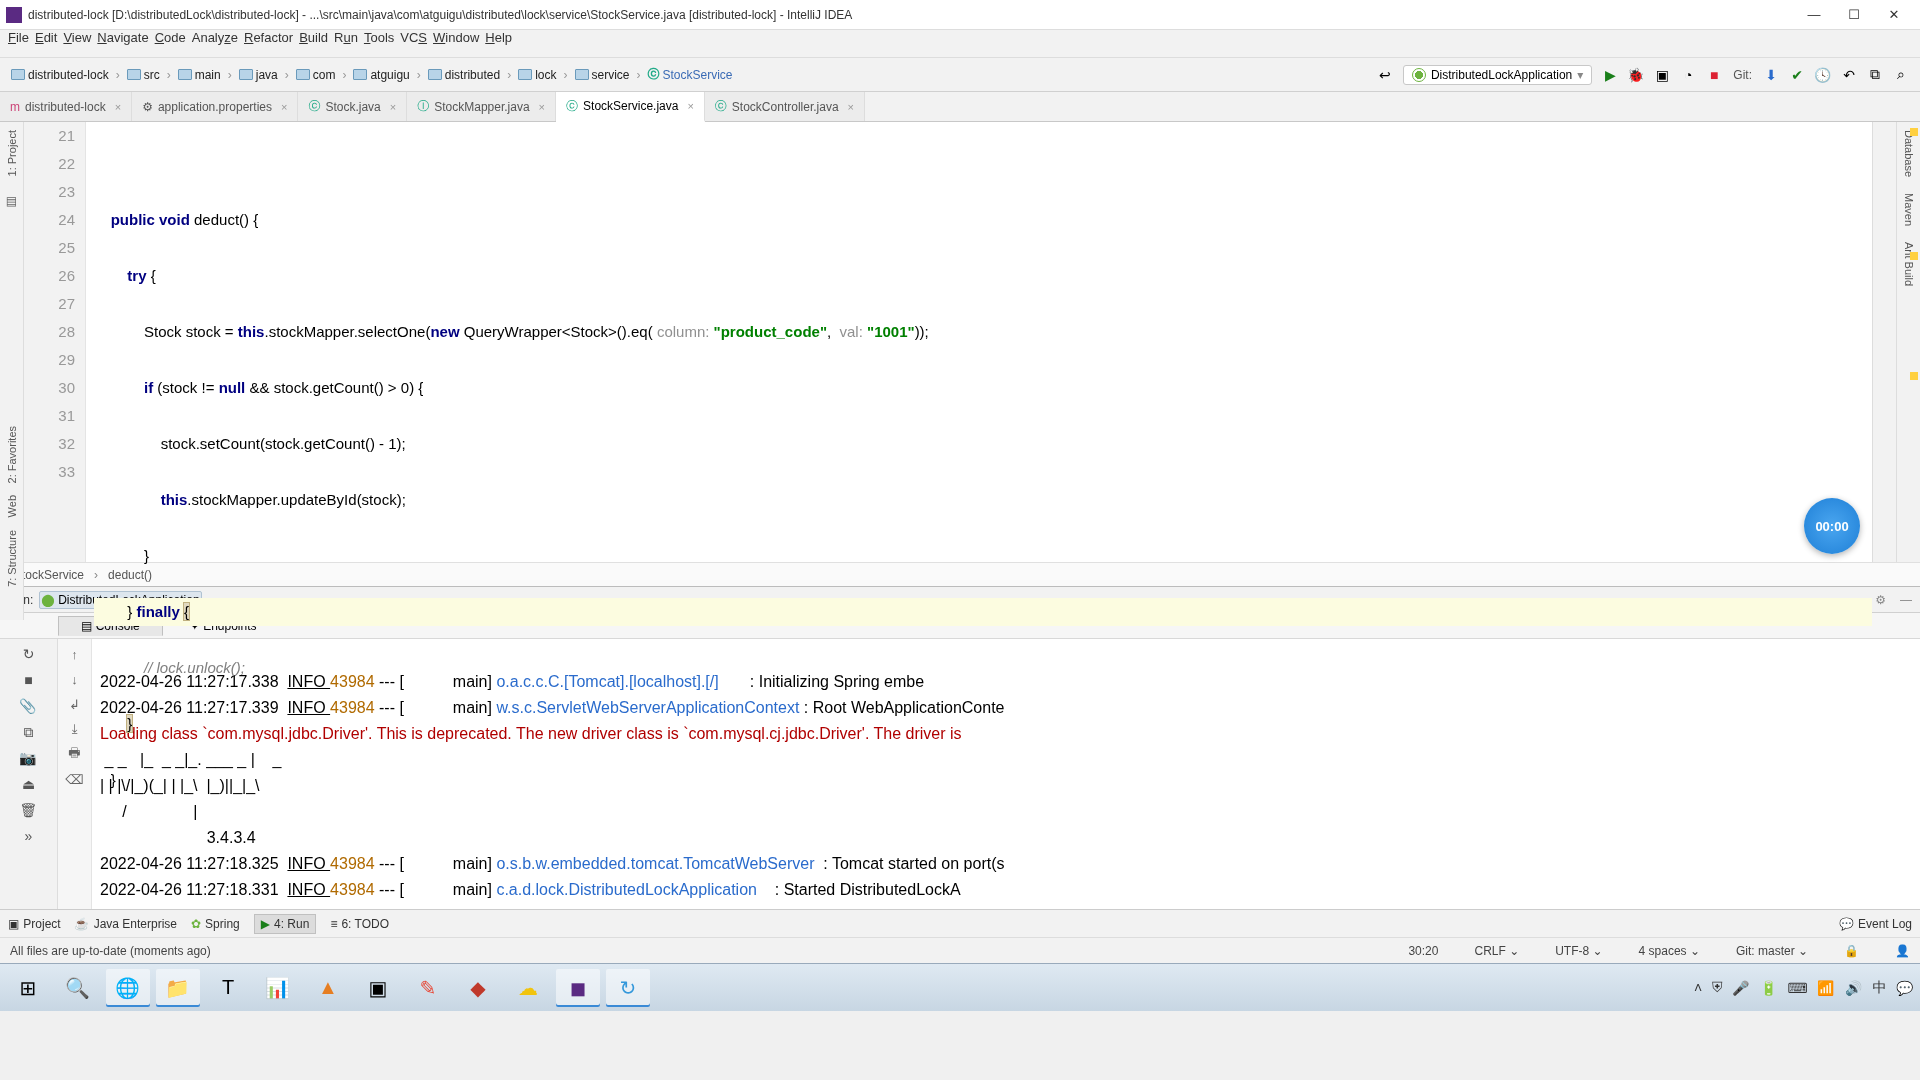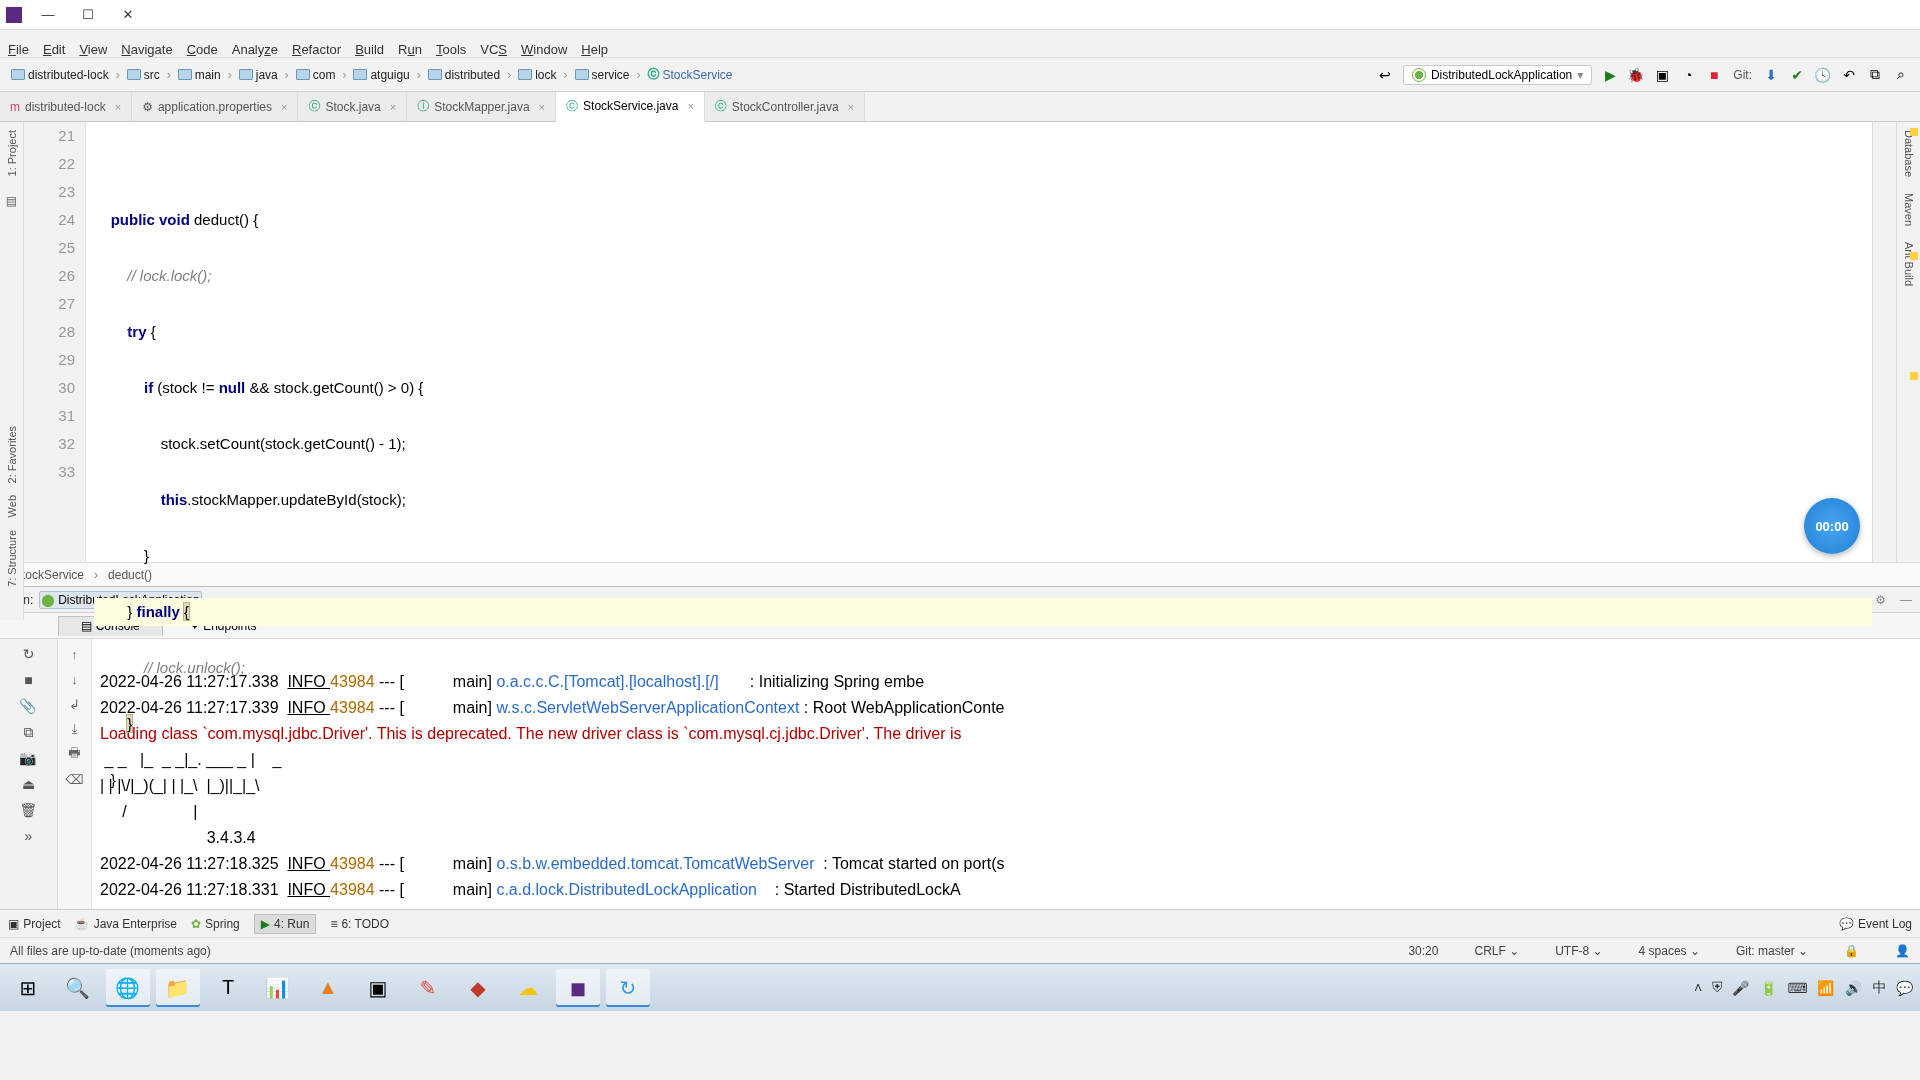--- a/index.html
+++ b/index.html
@@ -1,21 +1,21 @@
 <!DOCTYPE html>
 <html><head>
 <meta charset="utf-8">
 <style>
 * { margin:0; padding:0; box-sizing:border-box; font-family:"Segoe UI",Arial,sans-serif; }
 body { background:#f0f0f0; font-size:12px; overflow:hidden; width:1920px; height:1080px; }
 .titlebar { height:30px; background:#fff; display:flex; align-items:center; padding:0 6px; border-bottom:1px solid #ddd; }
 .titlebar .ticon { width:16px; height:16px; background:#5a2a82; margin-right:6px; }
 .titlebar .ttext { flex:1; font-size:12px; color:#333; }
 .titlebar .wbtn { width:40px; text-align:center; font-size:13px; color:#333; cursor:pointer; }
-.menubar { height:28px; background:#f2f2f2; display:flex; align-items:flex-end; padding:0 8px; gap:14px; border-bottom:1px solid #ddd; }
+.menubar { height:28px; background:#f2f2f2; display:flex; align-items:flex-start; padding:0 8px; gap:6px; border-bottom:1px solid #ddd; }
 .menubar span { font-size:13px; color:#333; cursor:pointer; }
 .menubar span u { text-decoration:underline; }
 .toolbar { height:34px; background:#f2f2f2; display:flex; align-items:center; padding:0 6px; border-bottom:1px solid #d0d0d0; }
 .bc-item { display:flex; align-items:center; gap:3px; padding:2px 5px; color:#222; cursor:pointer; }
 .bc-item .fi { width:14px; height:11px; background:#b8d4e8; border:1px solid #6a9abb; border-radius:1px; }
 .bc-sep { color:#999; margin:0 2px; }
 .bc-class { color:#3a6bb5; font-weight:500; }
 .toolbar .spacer { flex:1; }
 .toolbar .tb-icon { width:22px; height:22px; display:flex; align-items:center; justify-content:center; cursor:pointer; margin:0 2px; font-size:14px; }
 .runcfg { border:1px solid #c8c8c8; border-radius:3px; padding:2px 8px; display:flex; align-items:center; gap:5px; background:#fff; margin:0 5px; }
@@ -72,20 +72,21 @@
 .yellow-mark { position:absolute; right:2px; width:8px; height:8px; background:#ffd040; }
 .red-sq { color:#d23; }
 .green-play { color:#1a7f1a; }
 .gray { color:#888; }
 </style>
 </head>
 <body>
 
 <div class="titlebar">
   <div class="ticon"></div>
+  <div class="ttext">distributed-lock [D:\distributedLock\distributed-lock] - ...\src\main\java\com\atguigu\distributed\lock\service\StockService.java [distributed-lock] - IntelliJ IDEA</div>
   <div class="wbtn">—</div>
   <div class="wbtn">☐</div>
   <div class="wbtn">✕</div>
 </div>
 
 <div class="menubar">
   <span><u>F</u>ile</span>
   <span><u>E</u>dit</span>
   <span><u>V</u>iew</span>
   <span><u>N</u>avigate</span>
@@ -221,22 +222,22 @@
       <div>28</div>
       <div>29</div>
       <div>30</div>
       <div>31</div>
       <div>32</div>
       <div>33</div>
   </div>
   <div class="code">
 <div class="row"> </div>
 <div class="row">    <span class="kw">public void</span> deduct() {</div>
-<div class="row">        <span class="cm">// lock.lock();</span></div>
 <div class="row">        <span class="kw">try</span> {</div>
+<div class="row">            Stock stock = <span class="kw">this</span>.stockMapper.selectOne(<span class="kw">new</span> QueryWrapper&lt;Stock&gt;().eq( <span class="hint">column:</span> <span class="str">"product_code"</span>,  <span class="hint">val:</span> <span class="str">"1001"</span>));</div>
 <div class="row">            <span class="kw">if</span> (stock != <span class="kw">null</span> &amp;&amp; stock.getCount() &gt; 0) {</div>
 <div class="row">                stock.setCount(stock.getCount() - 1);</div>
 <div class="row">                <span class="kw">this</span>.stockMapper.updateById(stock);</div>
 <div class="row">            }</div>
 <div class="row hl-row">        } <span class="kw">finally</span> <span class="brace-match">{</span></div>
 <div class="row">            <span class="cm">// lock.unlock();</span></div>
 <div class="row">        <span class="brace-match">}</span></div>
 <div class="row">    }</div>
   </div>
   <div class="right-strip">

